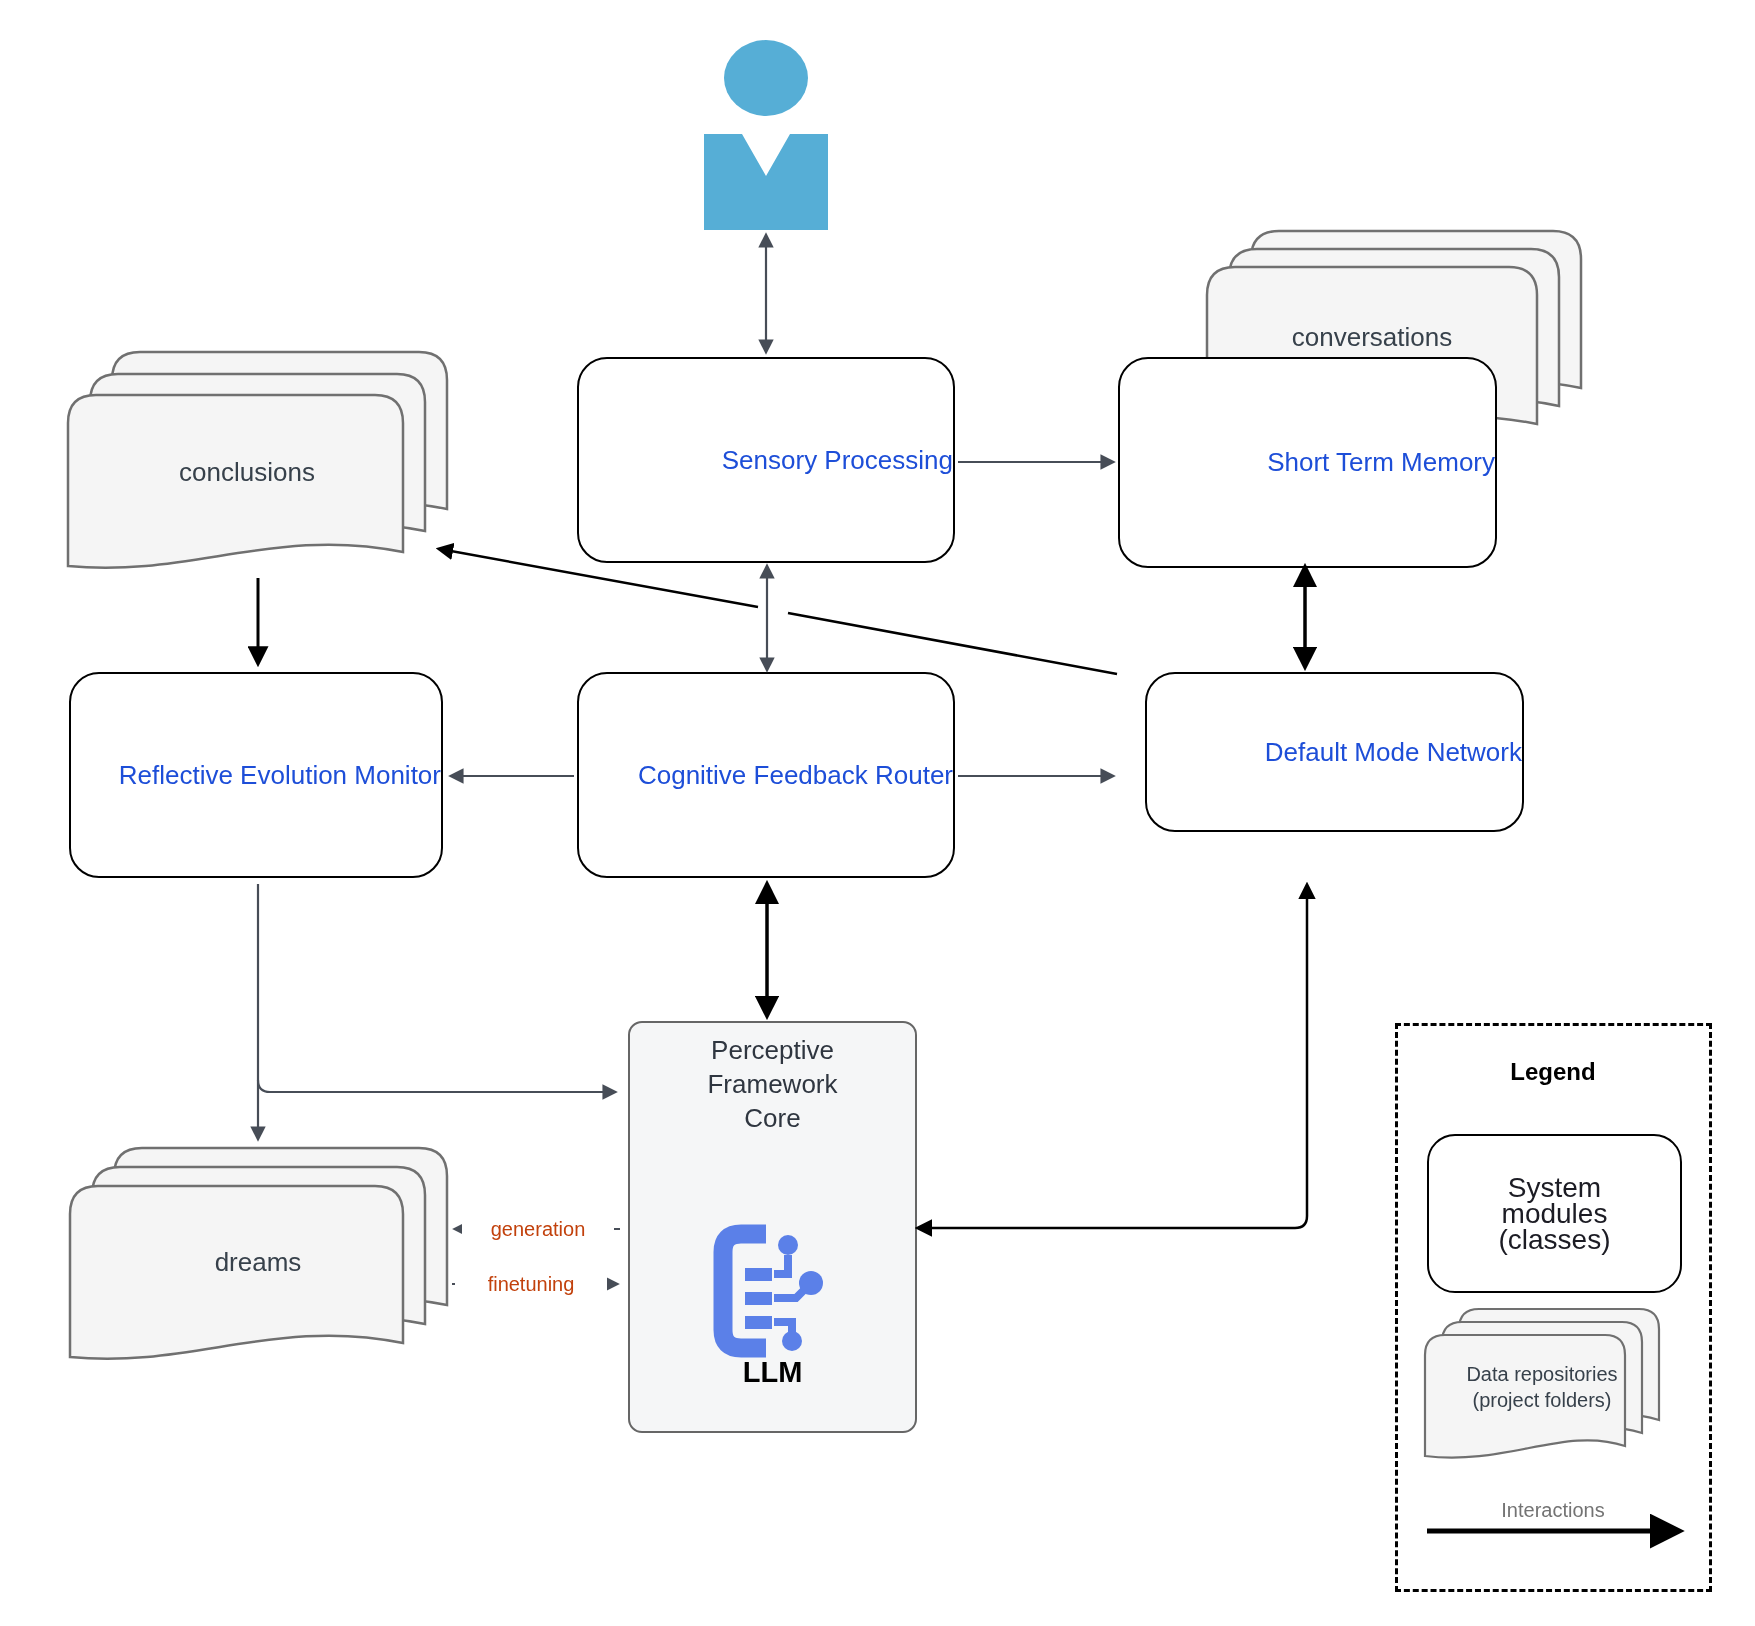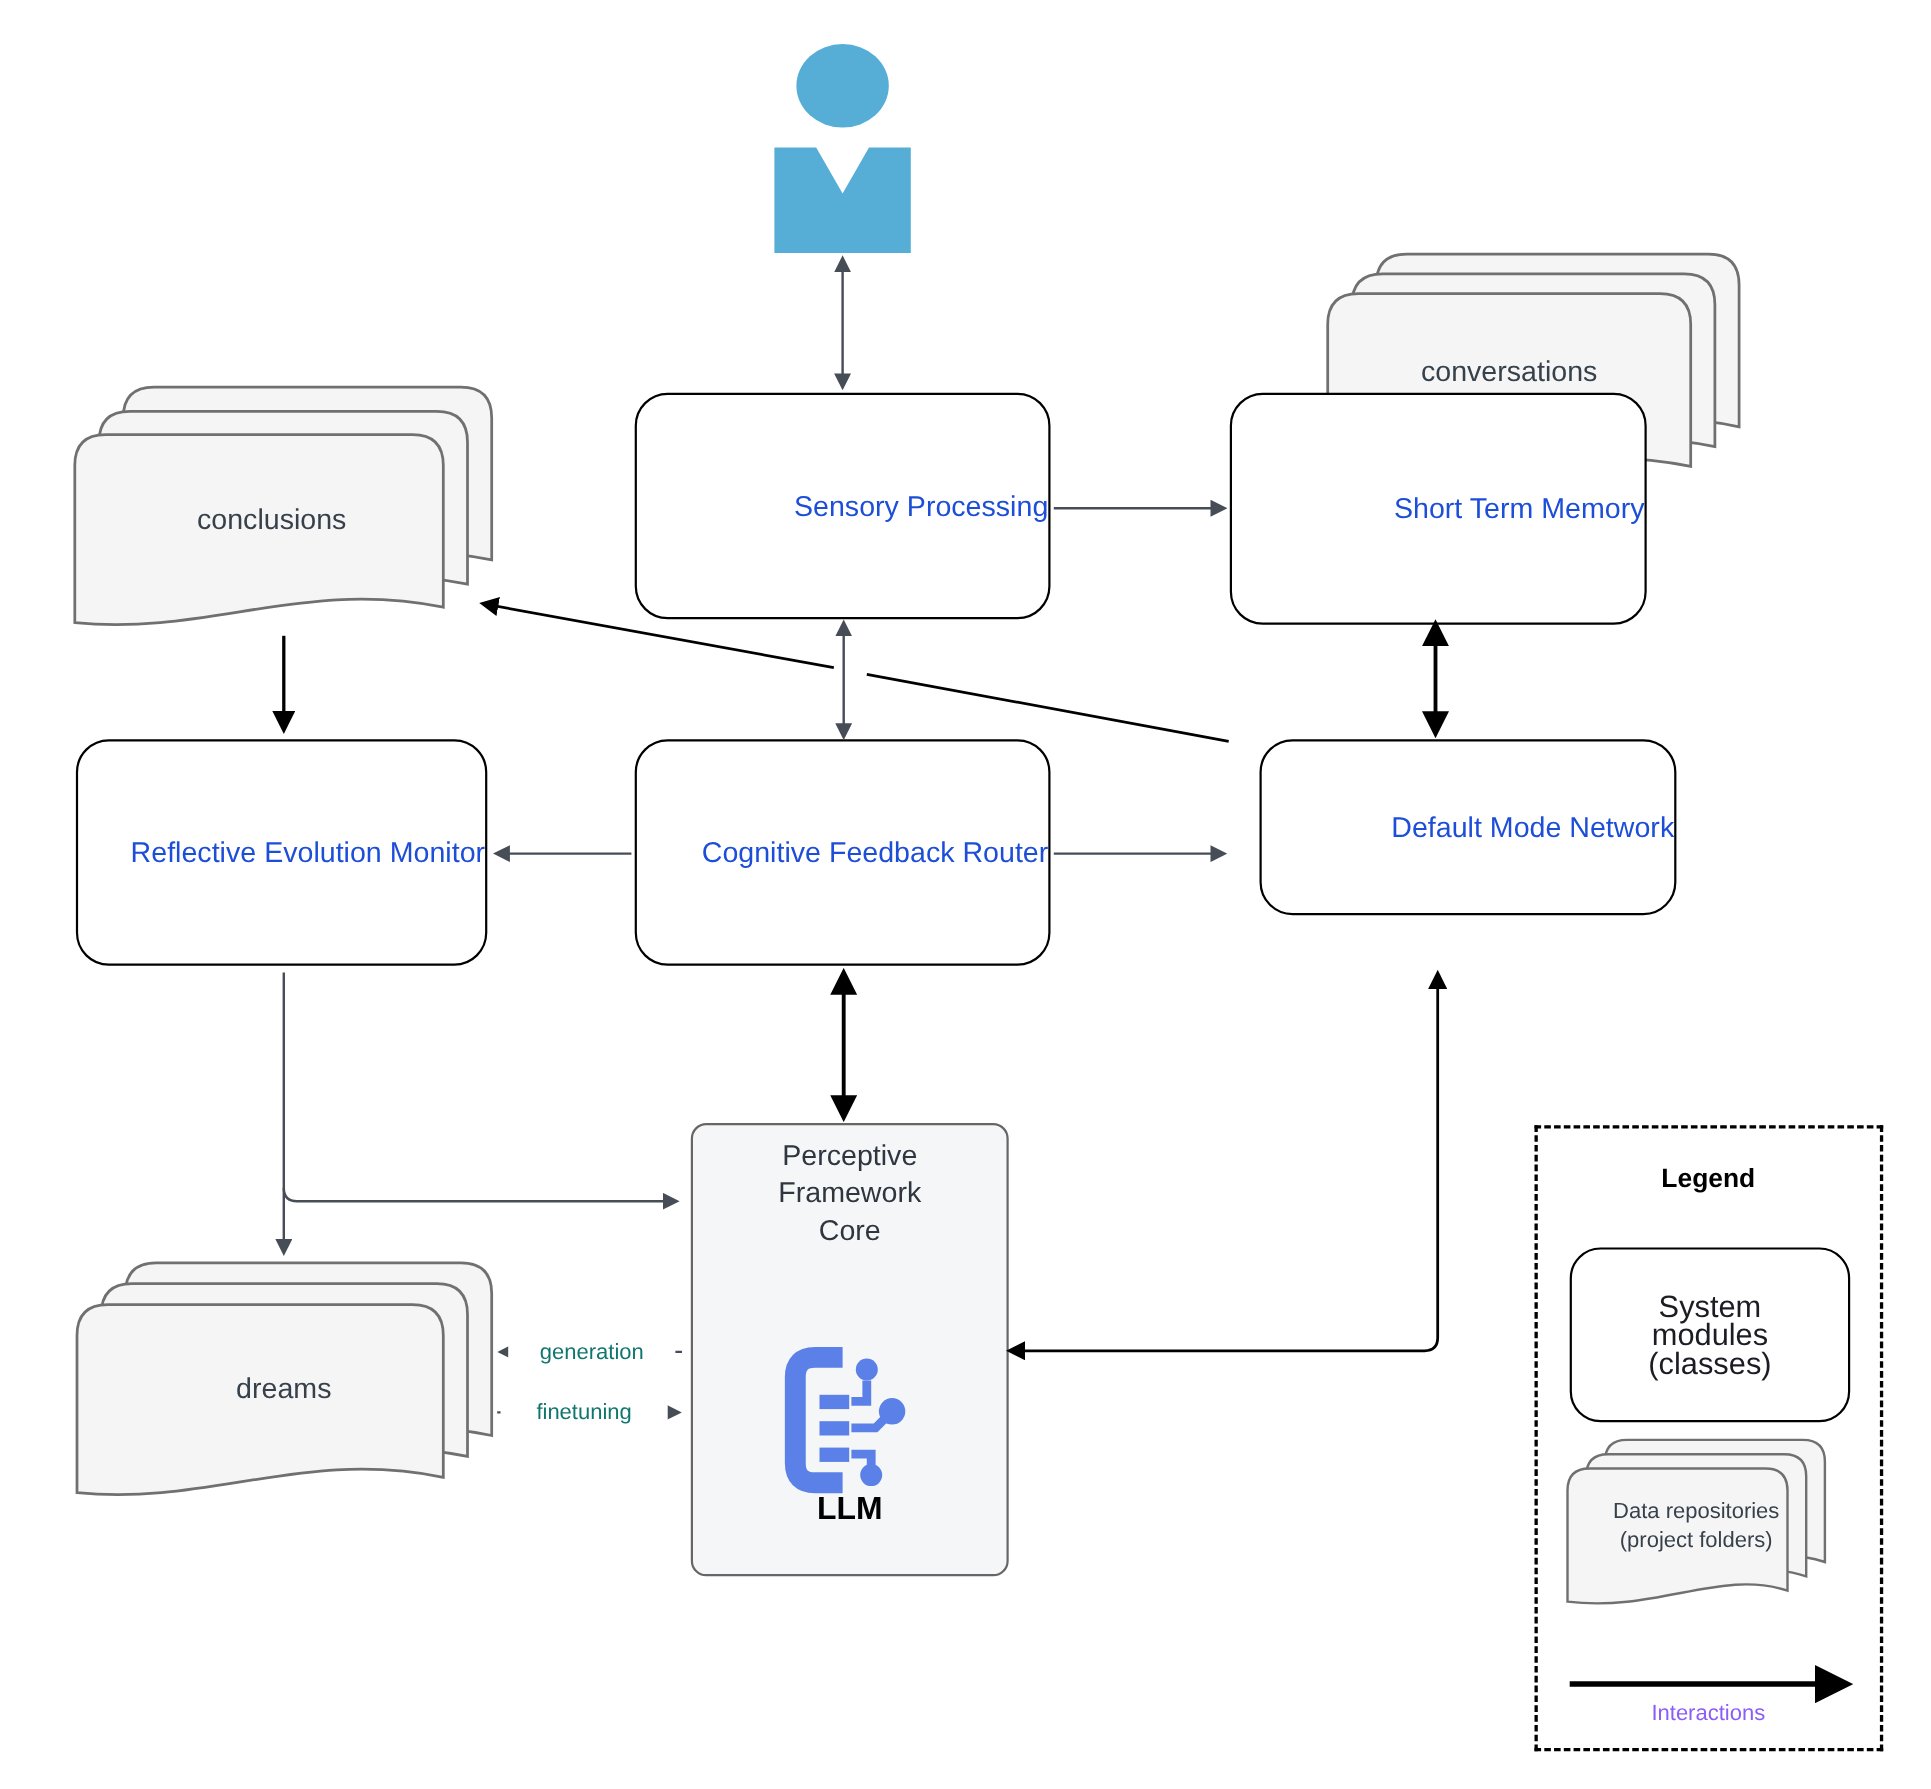--- a/index.html
+++ b/index.html
@@ -18,36 +18,36 @@
   .pfc{position:absolute;left:628px;top:1021px;width:289px;height:412px;background:#f5f6f7;
        border:2.5px solid #666666;border-radius:14px;z-index:2;box-sizing:border-box;}
   .pfc-title{position:absolute;left:calc(50% - 86px);top:10px;width:172px;text-align:center;
              font-size:26px;line-height:34px;color:#2f3640;}
   .llm-label{position:absolute;left:calc(50% - 70px);top:333px;width:140px;text-align:center;
              font-size:29px;font-weight:bold;color:#000000;}
 
   .doc-label{position:absolute;display:flex;align-items:center;justify-content:center;
              font-size:26px;color:#37414b;z-index:2;}
   .edge-label{position:absolute;display:flex;align-items:center;justify-content:center;
-              font-size:20px;color:#0f766e;background:#ffffff;z-index:4;}
+              font-size:20px;color:#c2410c;background:#ffffff;z-index:4;}
 
   .legend-box{position:absolute;left:1395px;top:1023px;width:317px;height:569px;
               border:3px dashed #000000;background:#ffffff;z-index:0;box-sizing:border-box;}
   .legend-title{position:absolute;left:1453px;top:1058px;width:200px;text-align:center;
                 font-size:24px;font-weight:bold;color:#000000;z-index:2;}
   .legend-module{position:absolute;left:1427px;top:1134px;width:255px;height:159px;
                  background:#ffffff;border:2.5px solid #000000;border-radius:28px;
                  display:flex;align-items:center;justify-content:center;text-align:center;
                  font-size:28px;line-height:26px;color:#1c1c24;z-index:2;box-sizing:border-box;}
   .legend-module span{width:190px;}
   .legend-repo-label{position:absolute;left:1442px;top:1352px;width:200px;height:70px;
                      display:flex;align-items:center;justify-content:center;text-align:center;
                      font-size:20px;line-height:26px;color:#37414b;z-index:2;}
   .legend-interactions{position:absolute;left:1453px;top:1499px;width:200px;text-align:center;
-                       font-size:20px;color:#8b5cf6;z-index:2;margin-top:48px;}
+                       font-size:20px;color:#737373;z-index:2;}
 </style>
 </head>
 <body>
 
 <div class="canvas">
 
   <svg class="layer layer-bg" width="1755" height="1626" viewBox="0 0 1755 1626">
 
     <g>
       <path class="doc" d="M112,380 Q112,352 140,352 H419 Q447,352 447,380 V509 C320,483 233,535 112,523 Z"></path>

